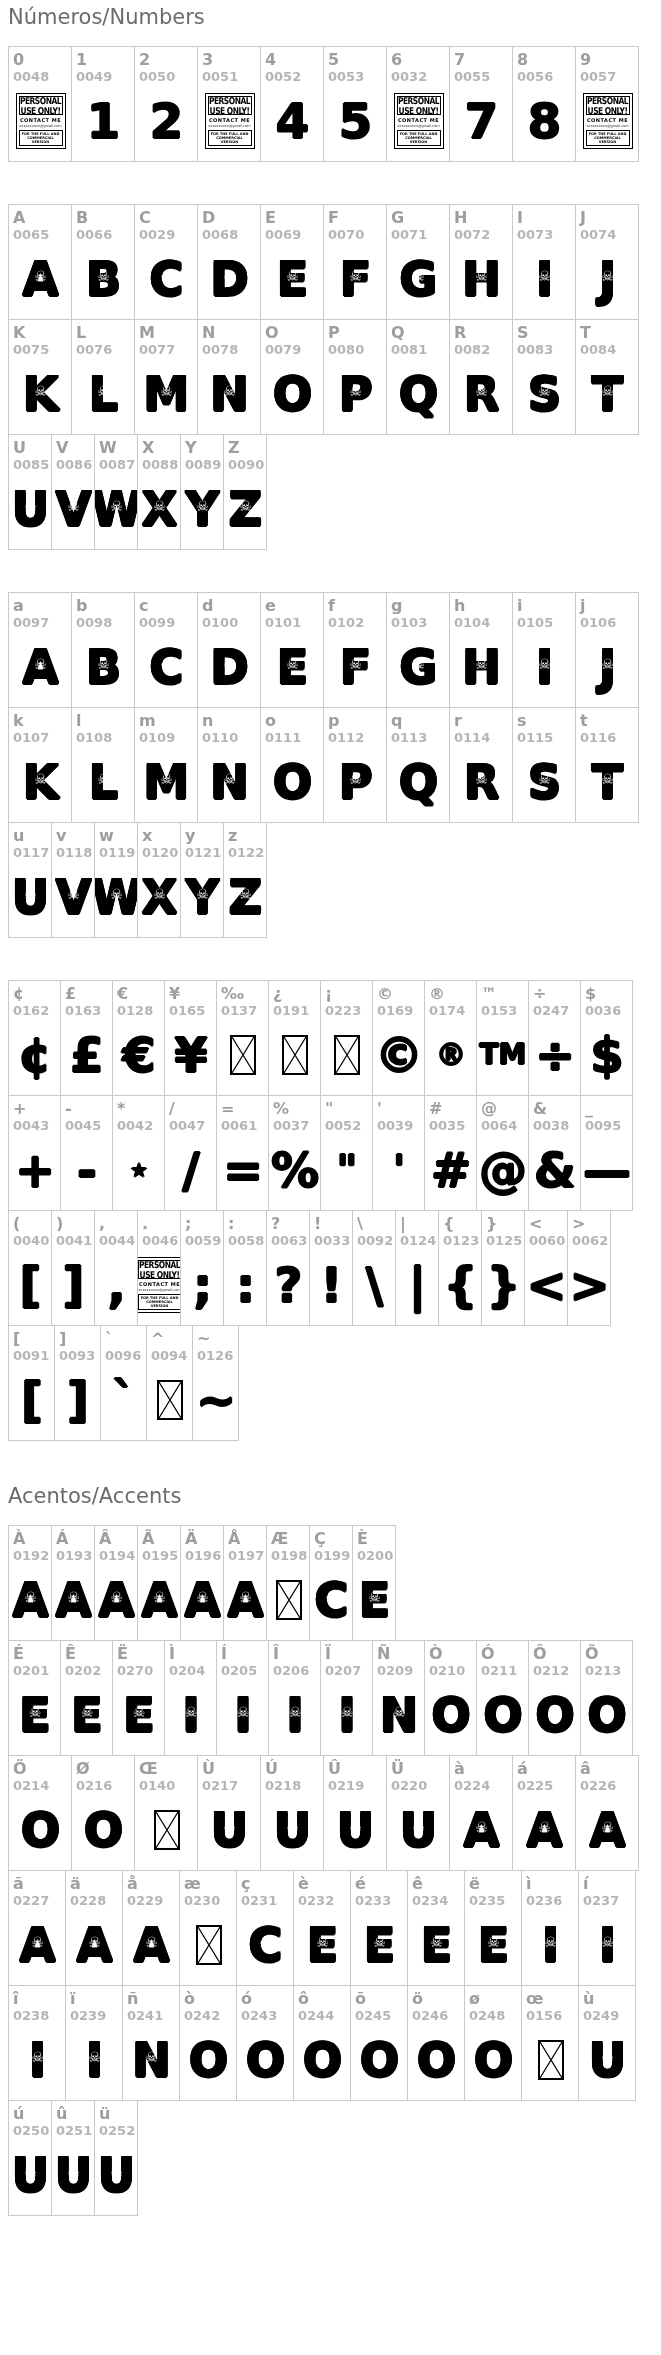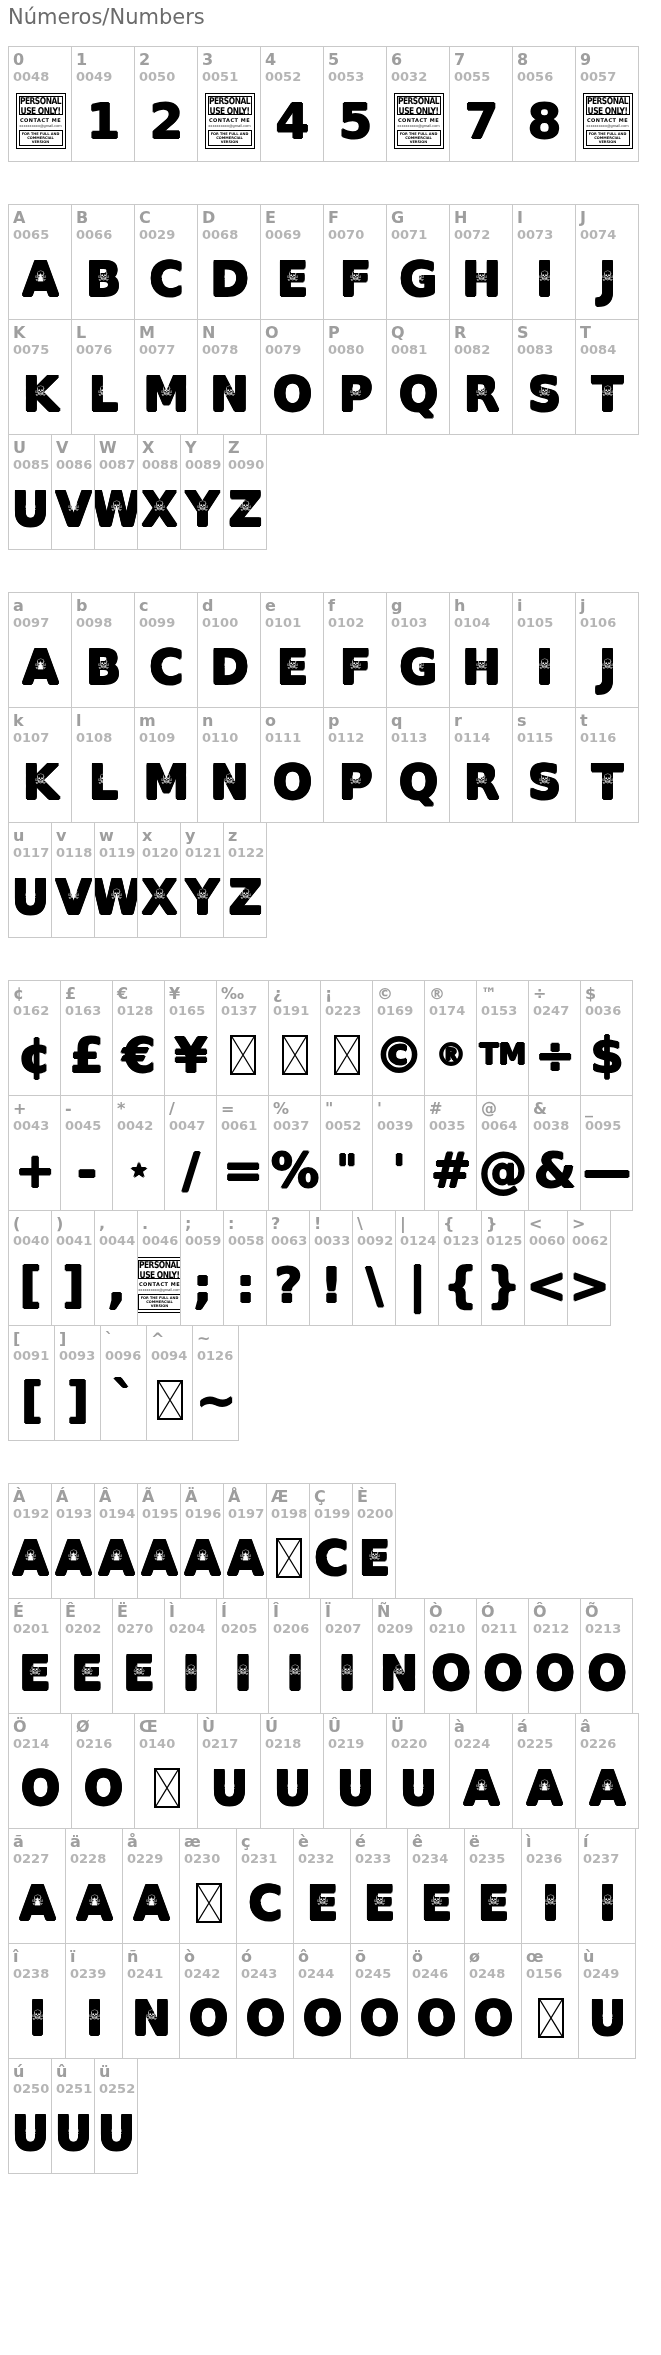--- a/index.html
+++ b/index.html
@@ -859,20 +859,21 @@
             <div class="cell-char">~</div>
             <div class="cell-code">0126</div>
             <div class="cell-glyph">
               <span class="plainchar">~</span>
             </div>
           </div>
         </div>
       </div>
     </section>
     <section class="section">
+      <h2 class="section-title">Acentos/Accents</h2>
       <div class="grid">
         <div class="grid-row">
           <div class="cell" style="width: 44px;">
             <div class="cell-char">À</div>
             <div class="cell-code">0192</div>
             <div class="cell-glyph">
               <span class="artwrap"><span class="artchar">A</span><span class="skull">☠</span></span>
             </div>
           </div>
           <div class="cell" style="width: 44px;">

